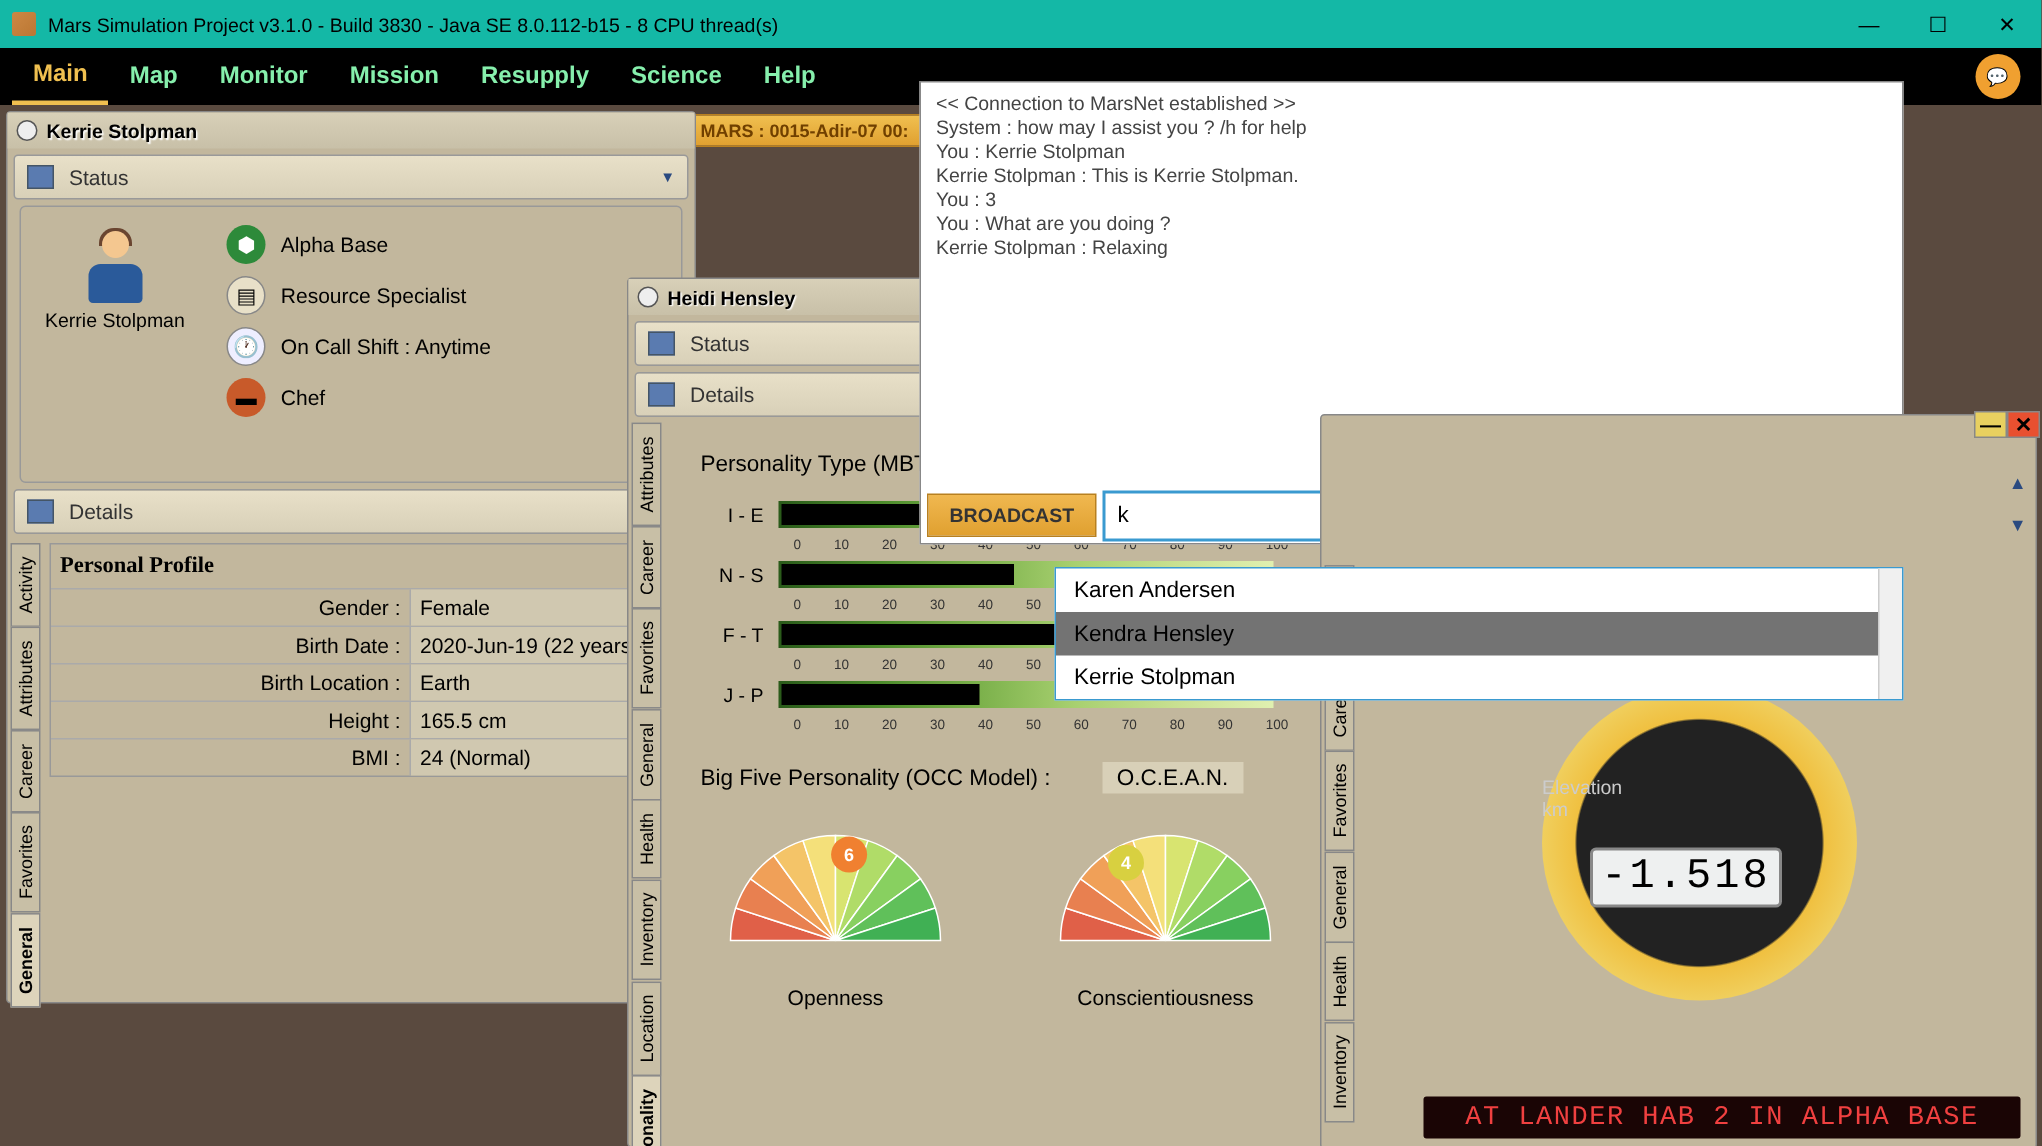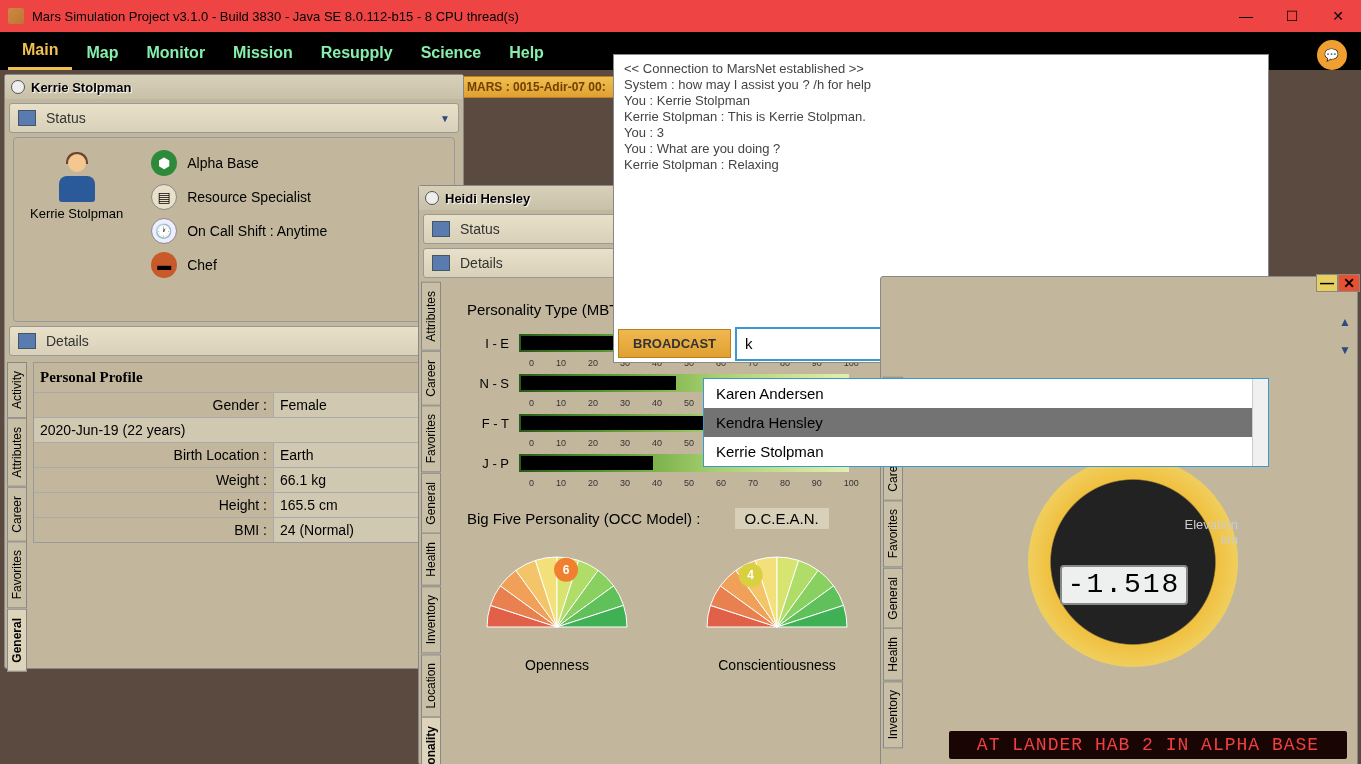--- a/index.html
+++ b/index.html
@@ -1,26 +1,26 @@
 <!DOCTYPE html>
 <html><head>
 <meta charset="utf-8">
 <style>
 * { box-sizing: border-box; margin: 0; padding: 0; }
 body { font-family: "Segoe UI", Tahoma, sans-serif; font-size: 12px; background: #5a4a3f; overflow: hidden; width: 1361px; height: 764px; position: relative; }
 
 
-.titlebar { height: 32px; background: #ef4444; display: flex; align-items: center; padding: 0 8px; position: relative; }
+.titlebar { height: 32px; background: #14b8a6; display: flex; align-items: center; padding: 0 8px; position: relative; }
 .titlebar .appicon { width: 16px; height: 16px; background: linear-gradient(135deg,#c84,#b73); border-radius: 2px; margin-right: 8px; }
 .titlebar .title { font-size: 13px; color: #000; }
 .titlebar .winbtns { position: absolute; right: 0; top: 0; display: flex; }
 .titlebar .winbtn { width: 46px; height: 32px; display: flex; align-items: center; justify-content: center; font-size: 14px; }
 
 
-.menubar { height: 38px; background: #000; display: flex; align-items: flex-end; padding: 0 8px; position: relative; }
+.menubar { height: 38px; background: #000; display: flex; align-items: center; padding: 0 8px; position: relative; }
 .menubar .menuitem { color: #86efac; font-size: 16px; font-weight: bold; padding: 8px 14px; cursor: pointer; }
 .menubar .menuitem.active { color: #f0c050; border-bottom: 3px solid #f0c050; }
 .menubar .chat-bubble { position: absolute; right: 14px; width: 30px; height: 30px; background: #f0a030; border-radius: 50%; display: flex; align-items: center; justify-content: center; color: #fff; }
 
 
 .workspace { position: absolute; top: 70px; left: 0; right: 0; bottom: 0; background: #5a4a3f; }
 
 
 .iwin { position: absolute; background: #c2b79d; border: 1px solid #888; border-radius: 3px; }
 .iwin-title { height: 24px; background: linear-gradient(#d8d0b8,#c8c0a8); display: flex; align-items: center; padding: 0 6px; font-weight: bold; font-size: 13px; text-shadow: 1px 1px 1px #fff; }
@@ -97,21 +97,21 @@
 .hud-nav div { color: #2a4a80; font-size: 12px; margin: 14px 0; }
 .coord-row { display: flex; gap: 30px; align-items: center; padding-top: 110px; }
 .coord-grp { display: flex; align-items: center; gap: 6px; }
 .coord-lbl { font-size: 11px; position: absolute; }
 .coord-box { background: #000; color: #fff; font-family: "Courier New", monospace; font-size: 22px; padding: 4px 8px; border: 1px solid #666; letter-spacing: 2px; }
 .coord-unit { font-size: 10px; }
 .globe-btn { width: 40px; height: 40px; background: #c85030; border-radius: 50%; display: flex; align-items: center; justify-content: center; color: #fff; font-size: 20px; }
 
 .elev-gauge { margin: 20px auto 0; width: 210px; height: 210px; position: relative; }
 .elev-ring { width: 210px; height: 210px; border-radius: 50%; background: radial-gradient(circle,#222 0%,#222 55%, #f0c040 56%, #f0d060 72%, #d0a020 80%, #c2b79d 82%); position: absolute; }
-.elev-text { position: absolute; top: 60px; left: 0; right: 0; text-align: right; color: #ccc; font-size: 13px; }
+.elev-text { position: absolute; top: 60px; left: 0; right: 0; text-align: left; color: #ccc; font-size: 13px; }
 .elev-lcd { position: absolute; top: 108px; left: 32px; width: 128px; height: 40px; background: #eef0f0; border: 2px solid #888; border-radius: 4px; font-family: "Courier New", monospace; font-size: 28px; text-align: center; line-height: 36px; letter-spacing: 2px; }
 
 .ticker { position: absolute; bottom: 6px; left: 40px; right: 10px; height: 28px; background: #1a0505; color: #f04040; font-family: "Courier New", monospace; font-size: 18px; text-align: center; line-height: 28px; border-radius: 2px; letter-spacing: 1px; }
 
 
 .mars-tab { position: absolute; top: 6px; left: 456px; background: linear-gradient(#f0c050,#e0a030); border: 1px solid #b88020; border-radius: 3px; padding: 3px 10px; font-size: 12px; font-weight: bold; color: #704000; }
 
 
 svg { display: block; }
 </style>
@@ -193,29 +193,26 @@
         <div class="vtab">Favorites</div>
         <div class="vtab active">General</div>
       </div>
       <div class="profile-box">
         <div class="profile-title">Personal Profile</div>
         <div class="profile-row">
             <div class="plabel">Gender :</div>
             <div class="pval">Female</div>
           </div>
         <div class="profile-row">
+            <div class="plabel">Birth Date :</div>
             <div class="pval">2020-Jun-19 (22 years)</div>
           </div>
         <div class="profile-row">
             <div class="plabel">Birth Location :</div>
             <div class="pval">Earth</div>
-          </div>
-        <div class="profile-row">
-            <div class="plabel">Weight :</div>
-            <div class="pval">66.1 kg</div>
           </div>
         <div class="profile-row">
             <div class="plabel">Height :</div>
             <div class="pval">165.5 cm</div>
           </div>
         <div class="profile-row">
             <div class="plabel">BMI :</div>
             <div class="pval">24 (Normal)</div>
           </div>
       </div>

